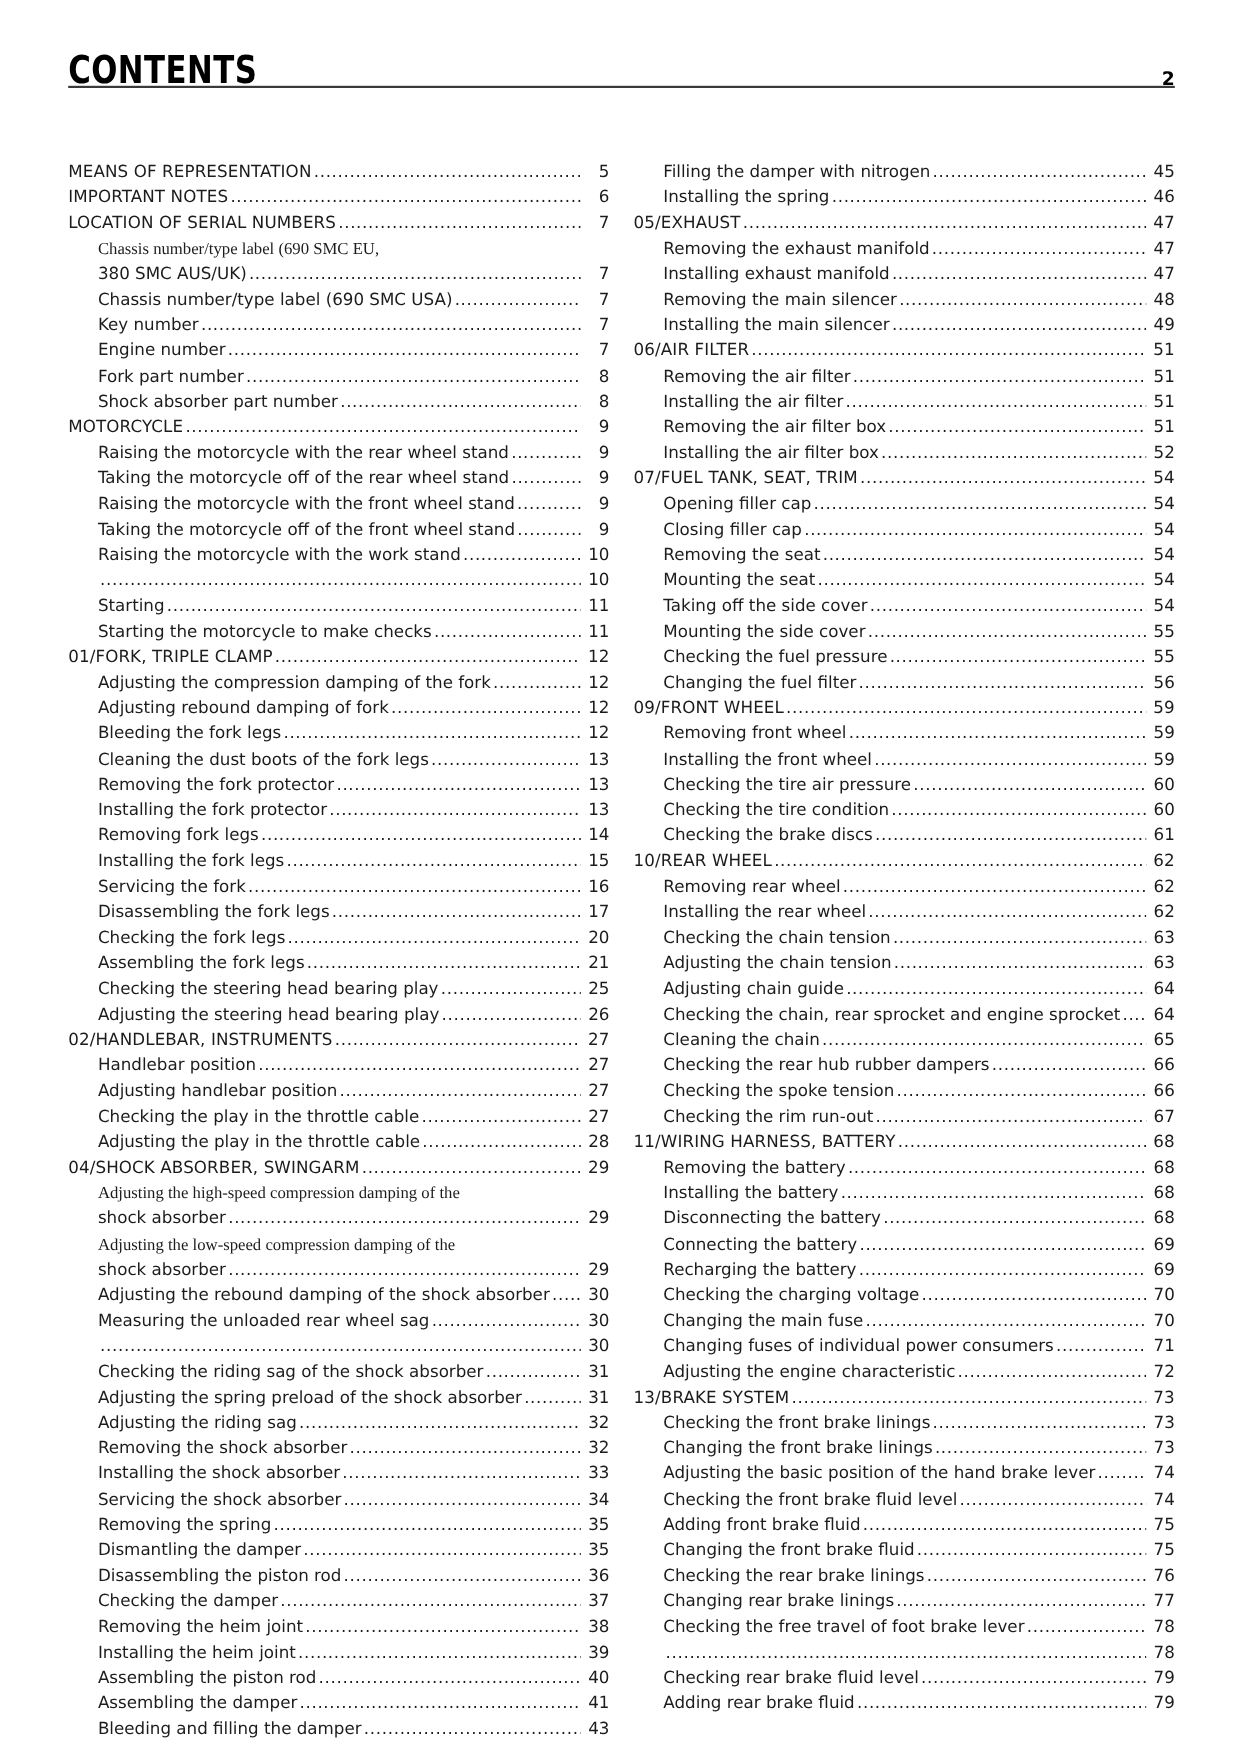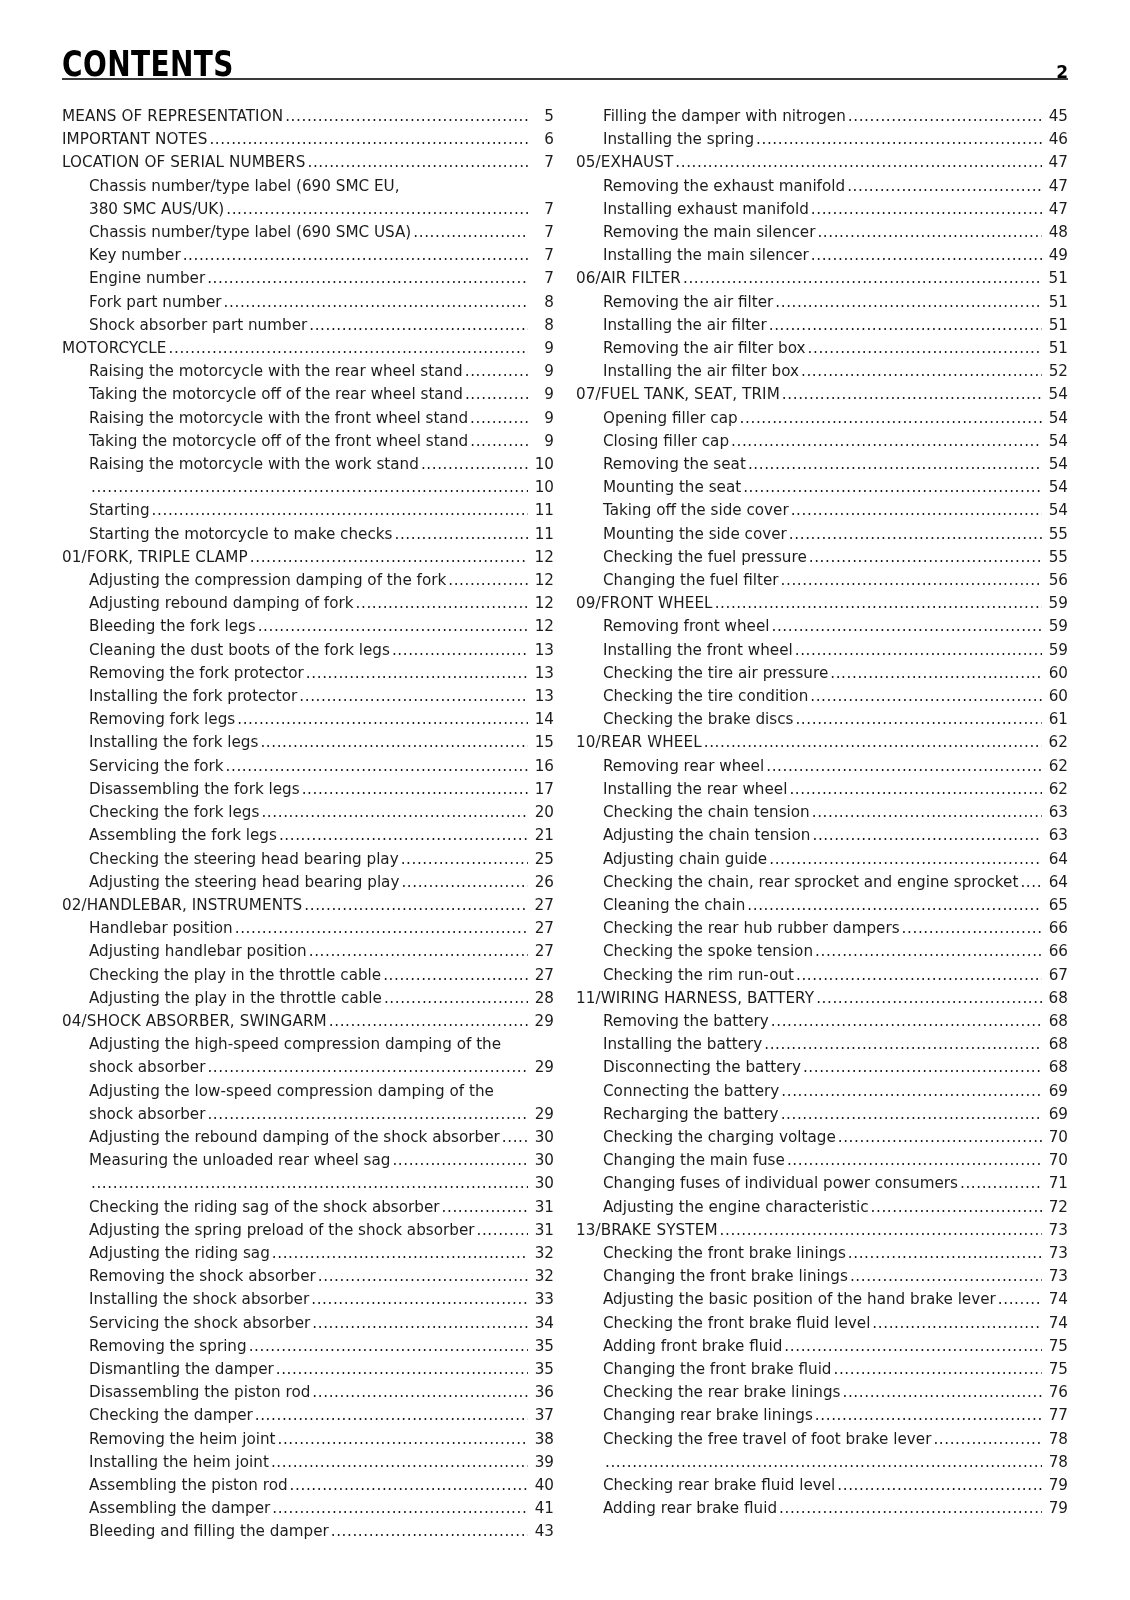--- a/index.html
+++ b/index.html
@@ -64,20 +64,21 @@
     position: absolute;
     left: 62px;
     top: 105px;
     width: 1006px;
     display: flex;
     gap: 22px;
   }
   .toc-column {
     width: 492px;
     flex: 0 0 492px;
+    margin-top: 40px;
   }
 
   
   .toc-entry {
     display: block;
     width: 100%;
     font-size: 15.2px;
     line-height: 23.2px;
     color: #1c1c1c;
     white-space: nowrap;
@@ -109,20 +110,21 @@
     flex: 0 0 auto;
     text-align: right;
     min-width: 24px;
     white-space: pre;
   }
 
   
   .entry-wrap-first {
     display: block;
     white-space: pre;
+    font-family: Liberation Serif, serif;
   }
 
   .level-0 .entry-label,
   .level-0 .entry-page { letter-spacing: 0.1px; }
 </style>
 </head>
 <body>
 
 <div class="page-header">
   <div class="page-title">CONTENTS</div>

